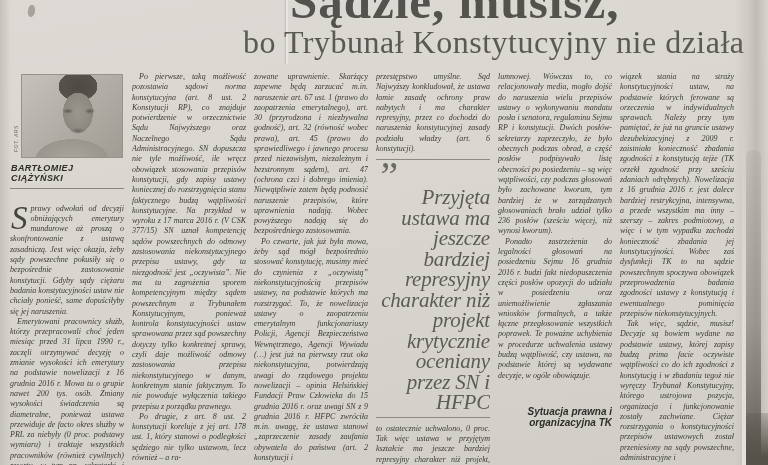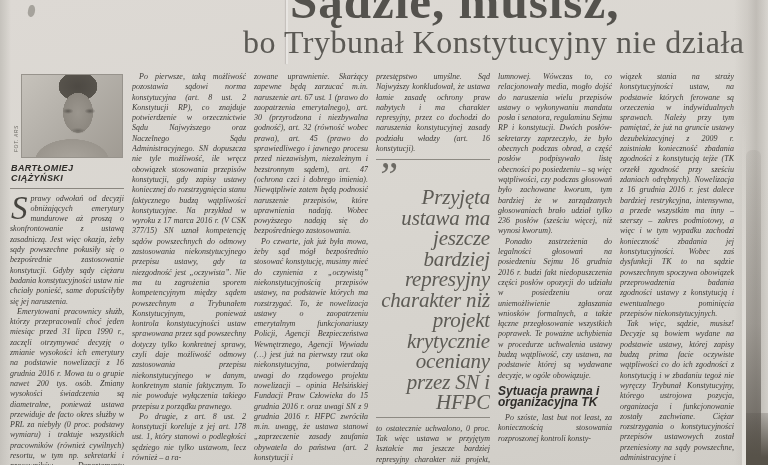--- a/index.html
+++ b/index.html
@@ -60,41 +60,41 @@
   }
   .credit{
     position:absolute;left:1px;bottom:6px;
     writing-mode:vertical-rl;transform:rotate(180deg);
     font-family:"Liberation Sans",sans-serif;font-size:5px;letter-spacing:.6px;
     color:#6e6b65;
   }
   .byline{
     font-family:"Liberation Sans",sans-serif;font-weight:bold;font-size:9px;
     letter-spacing:.4px;color:#2f2d2a;text-align:left;
-    padding:1px 0 4px 1px;border-bottom:1px solid #8a867f;margin-bottom:5px;
+    padding:1px 0 4px 1px;border-bottom:1px solid #8a867f;margin-bottom:15px;
   }
   .dropcap{
     float:left;font-family:"Liberation Serif",serif;
     font-size:33px;line-height:26px;padding:1px 3px 0 1px;color:#46443f;
   }
   
   .pq-rule{border:none;border-top:1px solid #8d8a83;margin:5px 0 3px;}
   .pq-rule.bottom{margin:4px 0 6px;}
   .pq-mark{
     font-family:"Liberation Serif",serif;font-size:40px;line-height:26px;
     height:24px;color:#6c6a64;text-align:left;letter-spacing:-2px;
   }
   .pq-text{
     font-family:"Liberation Serif",serif;font-size:21px;line-height:20.5px;
     color:#5d5b55;text-align:right;letter-spacing:-.2px;
   }
   .sec-head{
     font-family:"Liberation Sans",sans-serif;font-weight:bold;
-    font-size:12px;line-height:11px;color:#2f2d2a;
-    text-align:left;margin:5px 0 5px;
+    font-size:10px;line-height:11px;color:#2f2d2a;
+    text-align:right;margin:25px 0 5px;
   }
   
   .left-edge{
     position:absolute;left:0;top:0;bottom:0;width:11px;
     background:linear-gradient(to right,#c5c2bc,rgba(197,194,188,0));
   }
   .fold{
     position:absolute;top:0;right:0;width:34px;height:100%;
     background:linear-gradient(to right,rgba(160,155,148,0) 0%,rgba(150,145,138,.18) 40%,rgba(130,125,118,.30) 65%,rgba(205,202,197,.25) 100%);
   }
@@ -138,34 +138,33 @@
       <p>Po pierwsze, taką możliwość pozostawia sądowi norma konstytucyjna (art. 8 ust. 2 Konstytucji RP), co znajduje potwierdzenie w orzecznictwie Sądu Najwyższego oraz Naczelnego Sądu Administracyjnego. SN dopuszcza nie tyle możliwość, ile wręcz obowiązek stosowania przepisów konstytucji, gdy zapisy ustawy koniecznej do rozstrzygnięcia stanu faktycznego budzą wątpliwości konstytucyjne. Na przykład w wyroku z 17 marca 2016 r. (V CSK 377/15) SN uznał kompetencję sądów powszechnych do odmowy zastosowania niekonstytucyjnego przepisu ustawy, gdy ta niezgodność jest „oczywista”. Nie ma tu zagrożenia sporem kompetencyjnym między sądem powszechnym a Trybunałem Konstytucyjnym, ponieważ kontrola konstytucyjności ustaw sprawowana przez sąd powszechny dotyczy tylko konkretnej sprawy, czyli daje możliwość odmowy zastosowania przepisu niekonstytucyjnego w danym, konkretnym stanie faktycznym. To nie powoduje wyłączenia takiego przepisu z porządku prawnego.</p>
       <p>Po drugie, z art. 8 ust. 2 konstytucji koreluje z jej art. 178 ust. 1, który stanowi o podległości sędziego nie tylko ustawom, lecz również – a ra-</p>
     </div>
 
     <div class="col">
       <p class="noind">zowane uprawnienie. Skarżący zapewne będą zarzucać m.in. naruszenie art. 67 ust. 1 (prawo do zaopatrzenia emerytalnego), art. 30 (przyrodzona i niezbywalna godność), art. 32 (równość wobec prawa), art. 45 (prawo do sprawiedliwego i jawnego procesu przed niezawisłym, niezależnym i bezstronnym sądem), art. 47 (ochrona czci i dobrego imienia). Niewątpliwie zatem będą podnosić naruszenie przepisów, które uprawnienia nadają. Wobec powyższego nadają się do bezpośredniego zastosowania.</p>
       <p>Po czwarte, jak już była mowa, żeby sąd mógł bezpośrednio stosować konstytucję, musimy mieć do czynienia z „oczywistą” niekonstytucyjnością przepisów ustawy, na podstawie których ma rozstrzygać. To, że nowelizacja ustawy o zaopatrzeniu emerytalnym funkcjonariuszy Policji, Agencji Bezpieczeństwa Wewnętrznego, Agencji Wywiadu (…) jest już na pierwszy rzut oka niekonstytucyjna, potwierdzają uwagi do rządowego projektu nowelizacji – opinia Helsińskiej Fundacji Praw Człowieka do 15 grudnia 2016 r. oraz uwagi SN z 9 grudnia 2016 r. HFPC zwróciła m.in. uwagę, że ustawa stanowi „zaprzeczenie zasady zaufania obywatela do państwa (art. 2 konstytucji i</p>
     </div>
 
     <div class="col">
-      <p class="noind">przestępstwo umyślne. Sąd Najwyższy konkludował, że ustawa łamie zasadę ochrony praw nabytych i ma charakter represyjny, przez co dochodzi do naruszenia konstytucyjnej zasady podziału władzy (art. 16 konstytucji).</p>
+      <p class="noind">przestępstwo umyślne. Sąd Najwyższy konkludował, że ustawa łamie zasadę ochrony praw nabytych i ma charakter represyjny, przez co dochodzi do naruszenia konstytucyjnej zasady podziału władzy (art. 6 konstytucji).</p>
       <hr class="pq-rule">
       <div class="pq-mark">”</div>
       <div class="pq-text">Przyjęta ustawa ma jeszcze bardziej represyjny charakter niż projekt krytycznie oceniany przez SN i HFPC</div>
       <hr class="pq-rule bottom">
       <p class="noind">to ostatecznie uchwalono, 0 proc. Tak więc ustawa w przyjętym kształcie ma jeszcze bardziej represyjny charakter niż projekt, który został poddany ocenie SN i HFPC.</p>
 
     </div>
 
     <div class="col">
       <p class="noind">lumnowej. Wówczas to, co relacjonowały media, mogło dojść do naruszenia wielu przepisów ustawy o wykonywaniu mandatu posła i senatora, regulaminu Sejmu RP i konstytucji. Dwóch posłów-sekretarzy zaprzeczyło, że było obecnych podczas obrad, a część posłów podpisywało listę obecności po posiedzeniu – są więc wątpliwości, czy podczas głosowań było zachowane kworum, tym bardziej że w zarządzanych głosowaniach brało udział tylko 236 posłów (sześciu więcej, niż wynosi kworum).</p>
       <p>Ponadto zastrzeżenia do legalności głosowań na posiedzeniu Sejmu 16 grudnia 2016 r. budzi fakt niedopuszczenia części posłów opozycji do udziału w posiedzeniu oraz uniemożliwienie zgłaszania wniosków formalnych, a także łączne przegłosowanie wszystkich poprawek. Te poważne uchybienia w procedurze uchwalenia ustawy budzą wątpliwość, czy ustawa, na podstawie której są wydawane decyzje, w ogóle obowiązuje.</p>
       <div class="sec-head">Sytuacja prawna i organizacyjna TK</div>
-      <p>Po szóste, last but not least, za koniecznością stosowania rozproszonej kontroli konsty-</p>
     </div>
 
     <div class="col">
       <p class="noind">wiązek stania na straży konstytucyjności ustaw, na podstawie których ferowane są orzeczenia w indywidualnych sprawach. Należy przy tym pamiętać, że już na gruncie ustawy dezubekizacyjnej z 2009 r. zaistniała konieczność zbadania zgodności z konstytucją tejże (TK orzekł zgodność przy sześciu zdaniach odrębnych). Nowelizacja z 16 grudnia 2016 r. jest dalece bardziej restrykcyjna, intensywna, a przede wszystkim ma inny – szerszy – zakres podmiotowy, a więc i w tym wypadku zachodzi konieczność zbadania jej konstytucyjności. Wobec zaś dysfunkcji TK to na sądzie powszechnym spoczywa obowiązek przeprowadzenia badania zgodności ustawy z konstytucją i ewentualnego pominięcia przepisów niekonstytucyjnych.</p>
       <p>Tak więc, sądzie, musisz! Decyzje są bowiem wydane na podstawie ustawy, której zapisy budzą prima facie oczywiste wątpliwości co do ich zgodności z konstytucją i w zbadaniu tegoż nie wyręczy Trybunał Konstytucyjny, którego ustrojowa pozycja, organizacja i funkcjonowanie zostały zachwiane. Ciężar rozstrzygania o konstytucyjności przepisów ustawowych został przeniesiony na sądy powszechne, administracyjne i</p>
     </div>
 
   </div>
 
   <div class="left-edge"></div>

